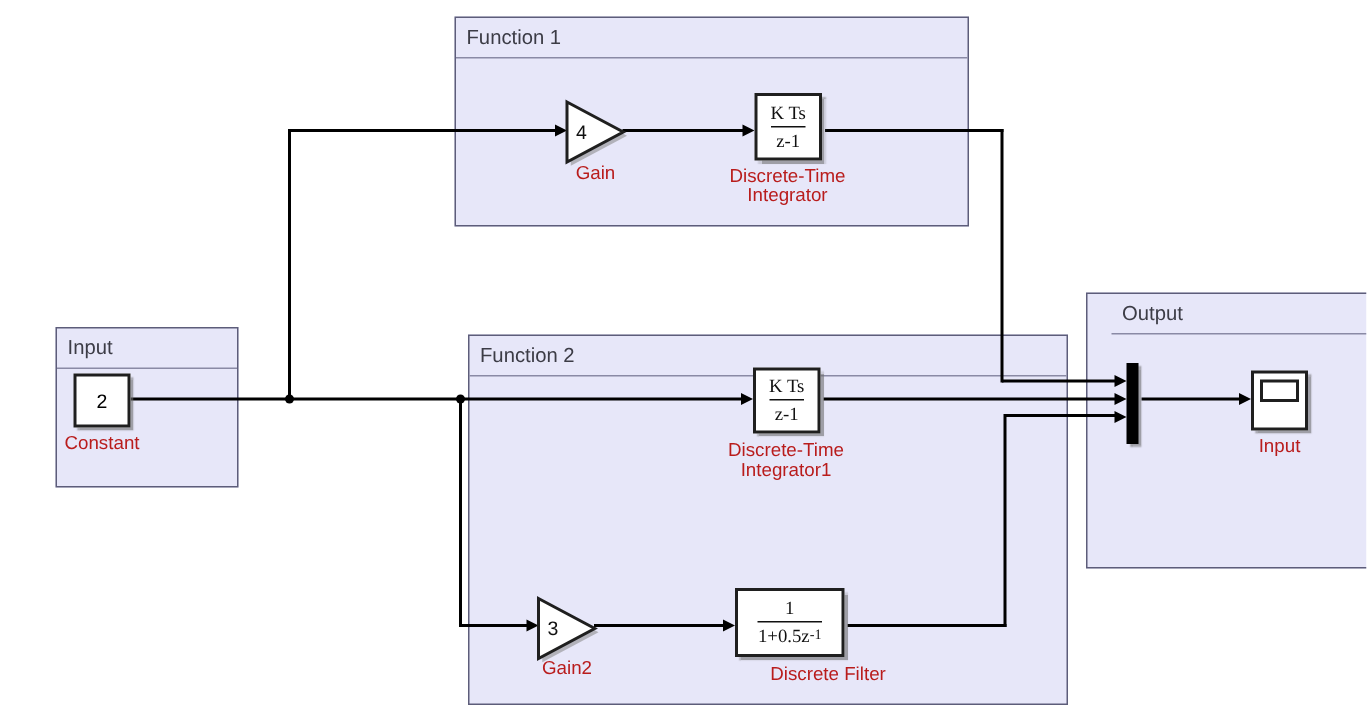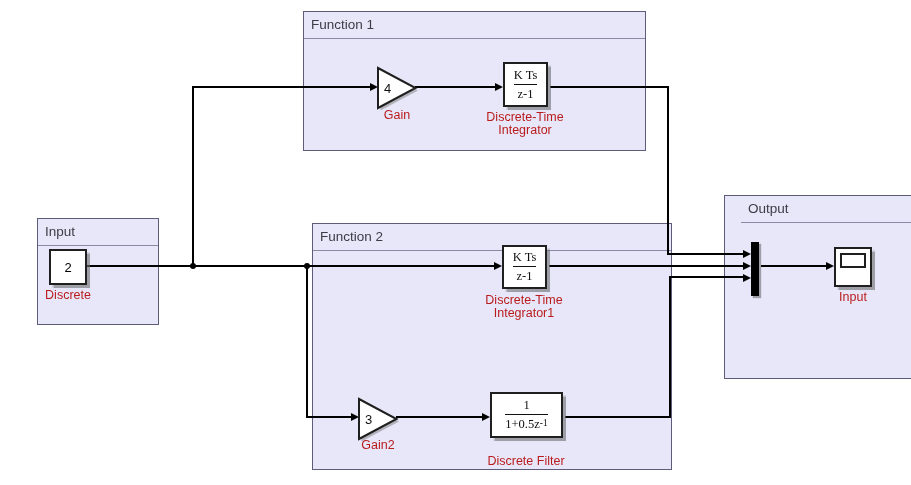--- a/index.html
+++ b/index.html
@@ -70,21 +70,21 @@
 <div id="canvas">
 
   <div class="area" style="left:279px;top:11px;width:343px;height:140px;">
     <div class="area-title">Function 1</div>
   </div>
 
   <div class="area" style="left:13px;top:218px;width:122px;height:107px;">
     <div class="area-title">Input</div>
   </div>
 
-  <div class="area" style="left:288px;top:223px;width:360px;height:247px;">
+  <div class="area" style="left:288px;top:223px;width:400px;height:247px;">
     <div class="area-title">Function 2</div>
   </div>
 
   <div class="area" style="left:700px;top:195px;width:195px;height:184px;padding-left:16px;">
     <div class="area-title">Output</div>
   </div>
 
   <div class="v-wire" style="left:192.2px;top:86.2px;height:180.6px;"></div>
   <div class="h-wire" style="left:193px;top:86.2px;width:179px;"></div>
   <div class="h-wire" style="left:415px;top:86.2px;width:81px;"></div>
@@ -113,21 +113,21 @@
   <div class="arrow" style="left:482px;top:412.5px;"></div>
   <div class="arrow" style="left:743px;top:273.5px;"></div>
   <div class="arrow" style="left:826px;top:261.5px;"></div>
 
   <div class="dot" style="left:190px;top:263px;"></div>
   <div class="dot" style="left:304px;top:263px;"></div>
 
   <div class="block" style="left:49px;top:249px;width:38px;height:36px;font-size:13px;">
     <span>2</span>
   </div>
-  <div class="block-label" style="left:68px;top:289px;">Discrete</div>
+  <div class="block-label" style="left:68px;top:289px;">Constant</div>
 
   <div class="tri-wrap" style="left:376px;top:64px;">
     <svg width="44" height="48" viewBox="0 0 44 48">
       <polygon points="4.5,6.5 42,26.5 4.5,46.5" fill="#8f8f8f" opacity="0.6"></polygon>
       <polygon points="2,4 39.5,24 2,44" fill="#ffffff" stroke="#1f1f1f" stroke-width="2"></polygon>
       <text x="8" y="28.5" font-size="13" fill="#101010">4</text>
     </svg>
   </div>
   <div class="block-label" style="left:397px;top:109px;">Gain</div>
 
@@ -164,21 +164,21 @@
   </div>
   <div class="block-label" style="left:378px;top:439px;">Gain2</div>
 
   <div class="block" style="left:490px;top:392px;width:73px;height:46px;">
     <span class="fraction">
       <span>1</span>
       <span class="bar"></span>
       <span class="den-row"><span>1+0.5z</span><sup>-1</sup></span>
     </span>
   </div>
-  <div class="block-label" style="left:526px;top:443px;margin-top:12px;">Discrete Filter</div>
+  <div class="block-label" style="left:552px;top:443px;">Discrete Filter</div>
 
   <div id="mux"></div>
 
   <div id="scope">
     <div class="screen"></div>
   </div>
   <div class="block-label" style="left:853px;top:291px;">Input</div>
 
 </div>
 

